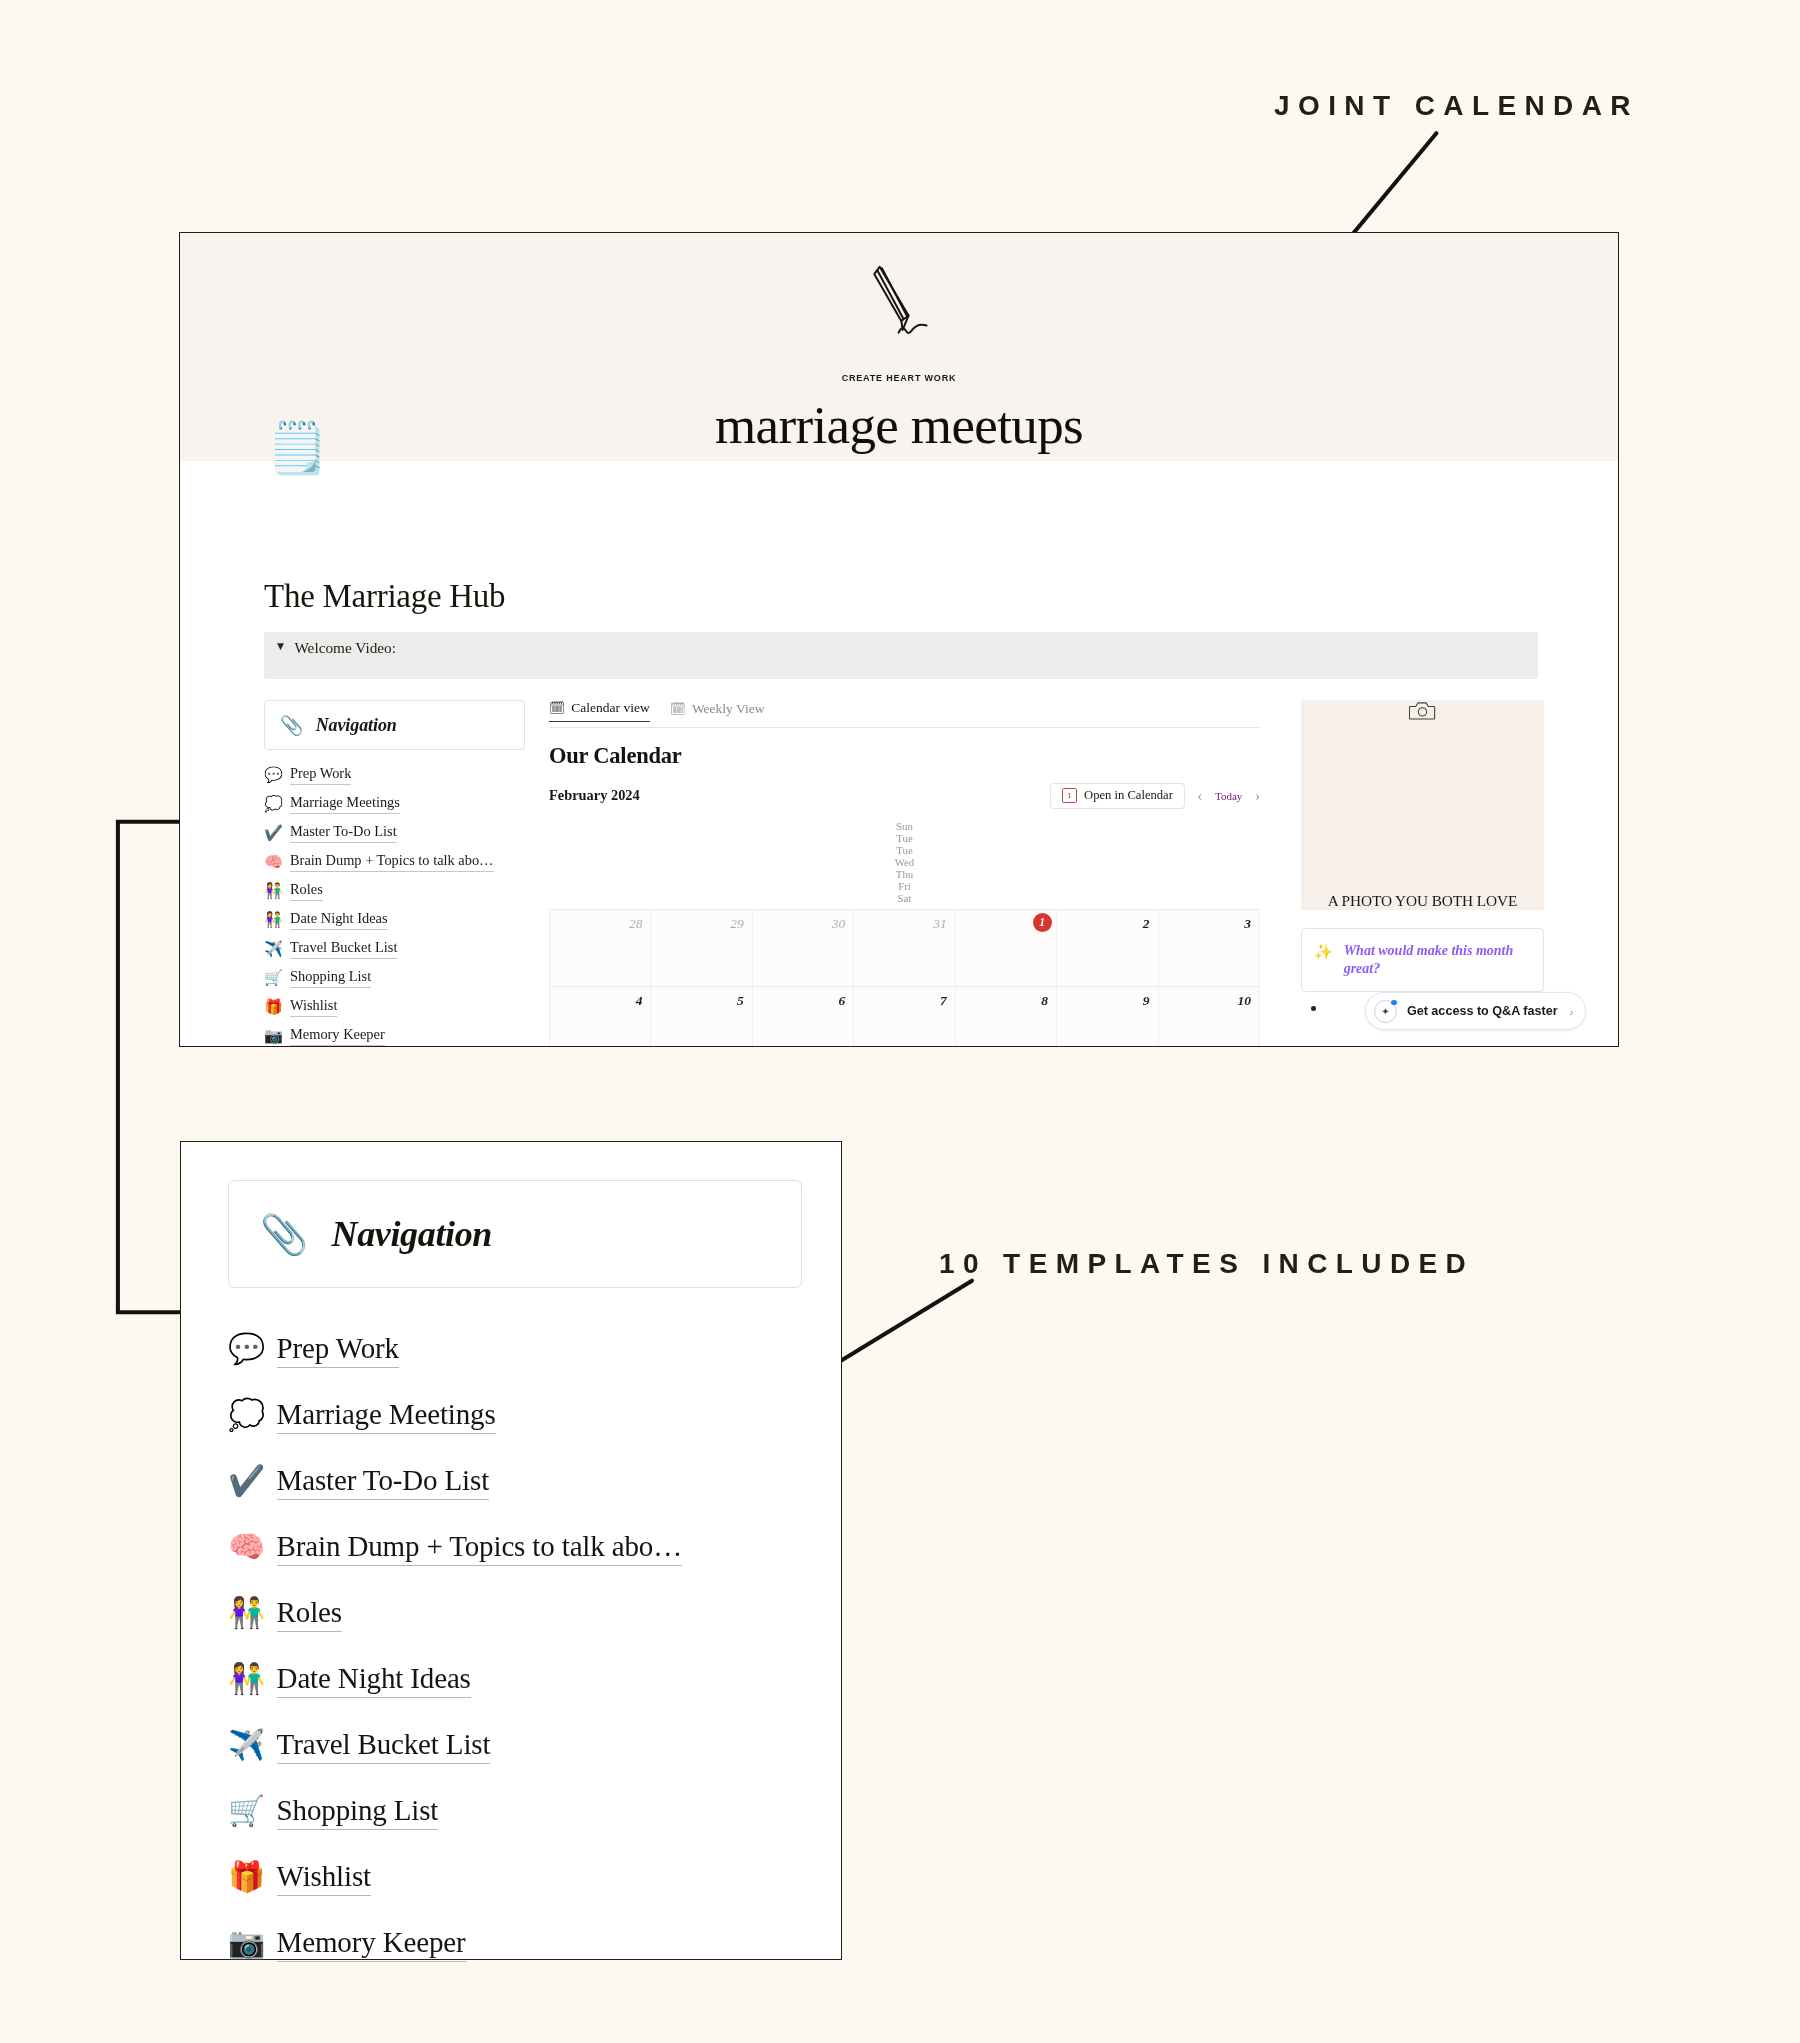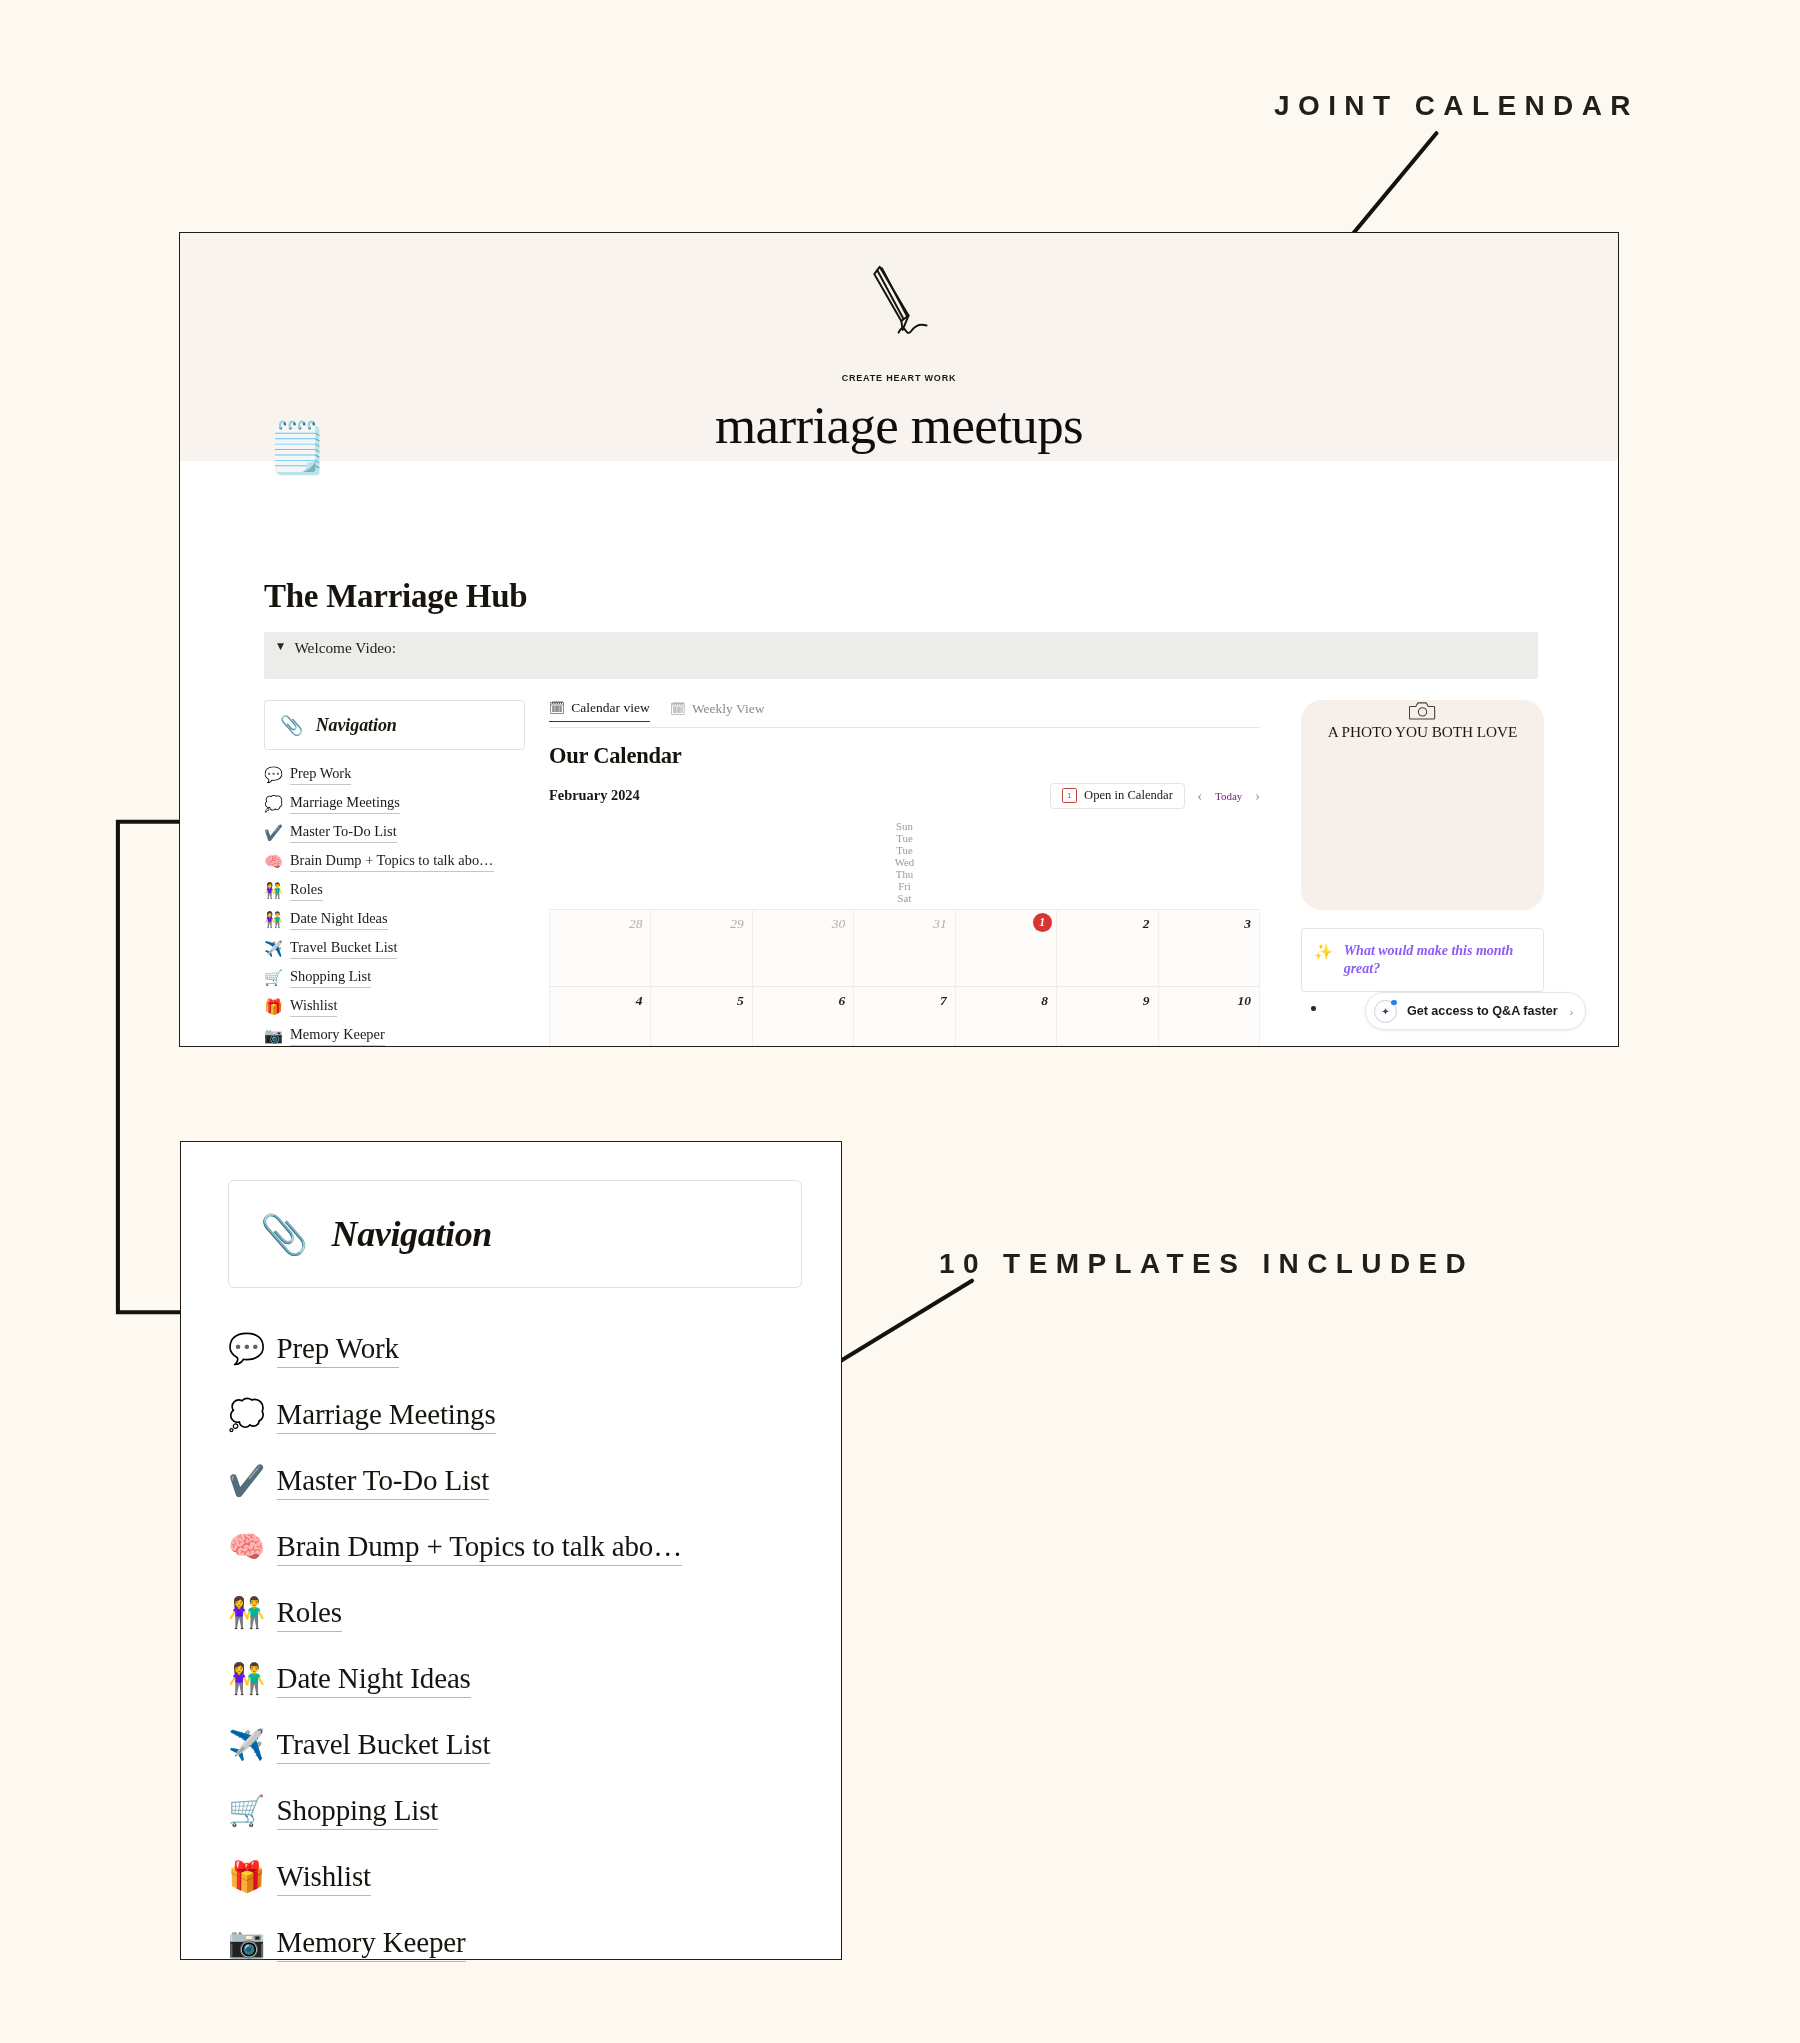--- a/index.html
+++ b/index.html
@@ -95,21 +95,21 @@
     left: 86px;
     top: -38px;
     font-size: 50px;
     line-height: 1;
   }
   #page-title {
     position: absolute;
     left: 84px;
     top: 117px;
     font-size: 33px;
-    font-weight: 700;
+    font-weight: 400;
     letter-spacing: -0.008em;
     color: #18150f;
   }
   #welcome-video {
     position: absolute;
     left: 84px;
     top: 171px;
     width: 1274px;
     height: 47px;
     background: #ececea;
@@ -263,22 +263,21 @@
     font-size: 11.7px;
   }
 
   
   .photo-block {
     height: 210px;
     background: #f7efea;
     display: flex;
     flex-direction: column;
     align-items: center;
-    justify-content: flex-start;
-    border-radius: 21px;
+    justify-content: space-between;
   }
   .photo-cam { margin-bottom: 1.8px; }
   .photo-caption {
     font-size: 15.3px;
     letter-spacing: -0.005em;
     color: #1c1914;
   }
   .prompt-card {
     margin-top: 18px;
     border: 0.9px solid #e6e3e0;

